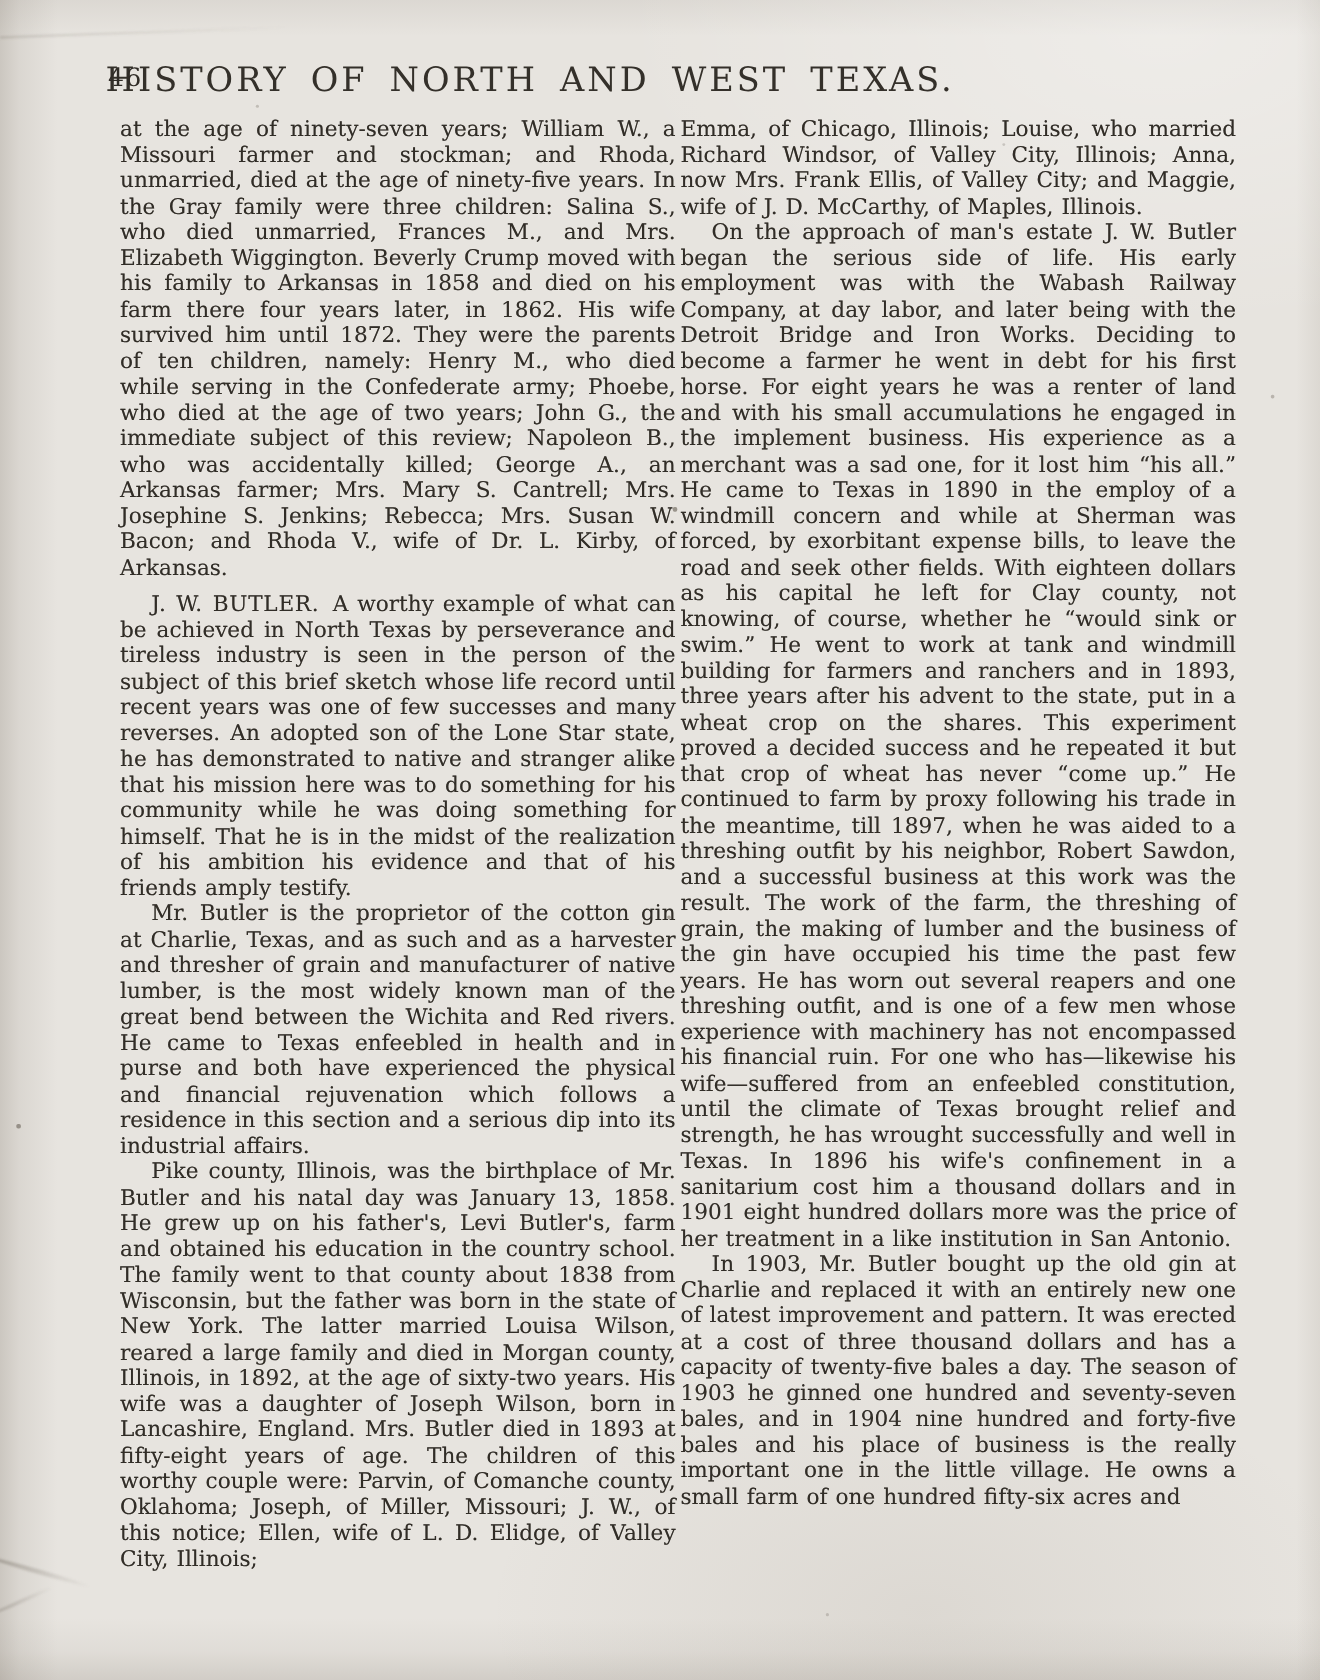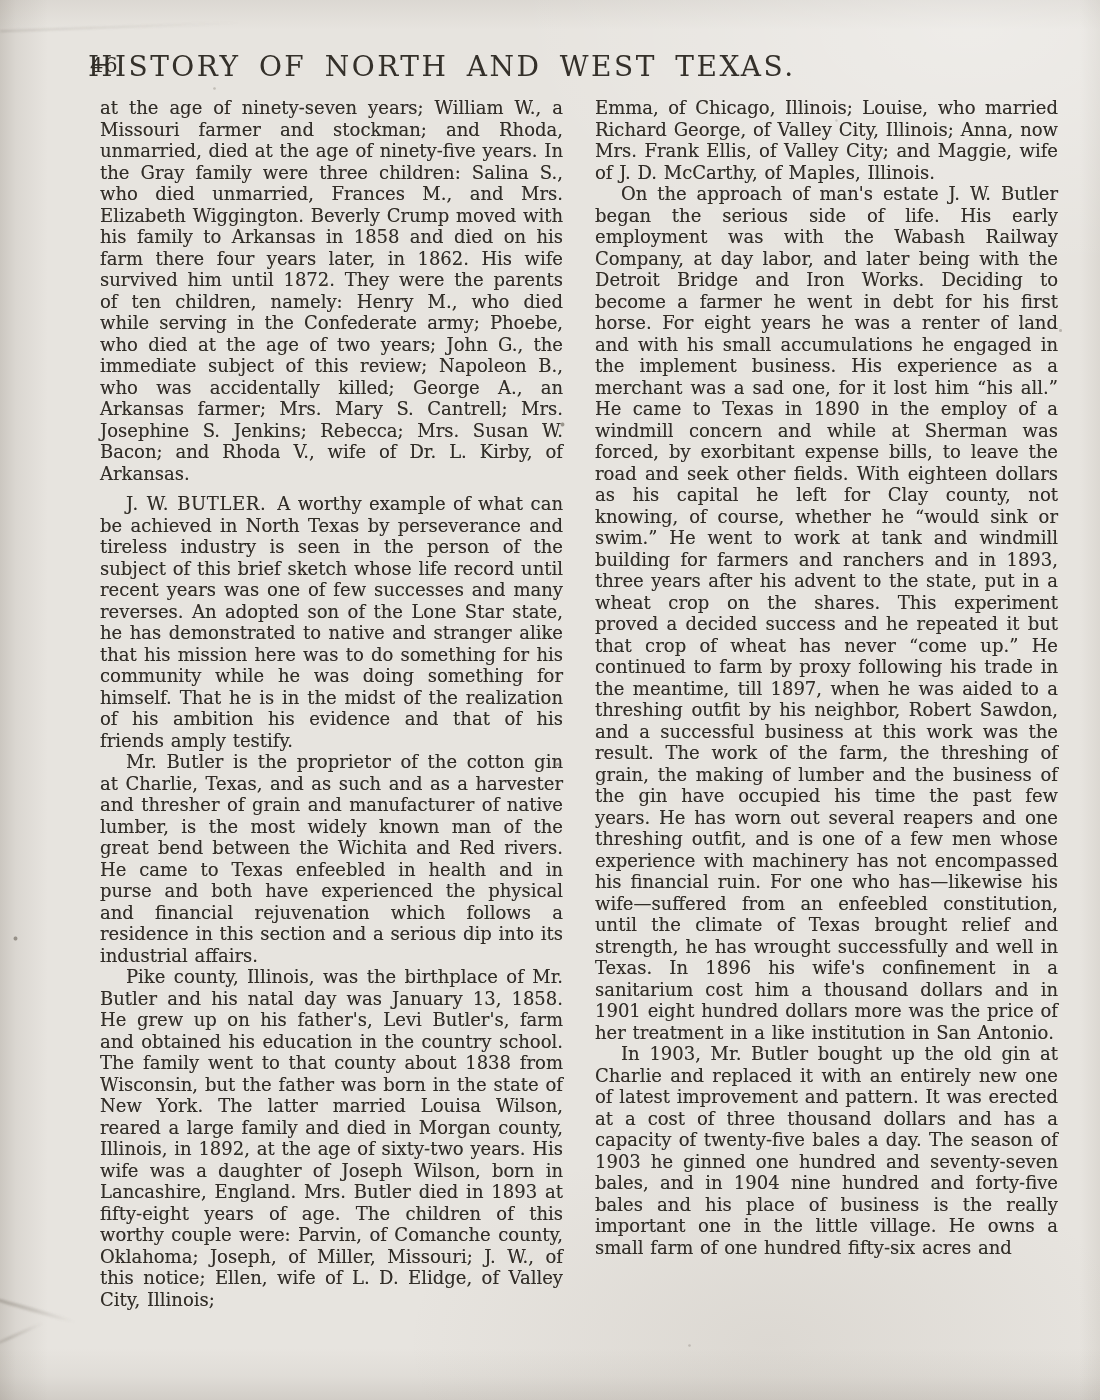--- a/index.html
+++ b/index.html
@@ -44,21 +44,21 @@
     letter-spacing: 2.5px;
     word-spacing: 7px;
     color: #34302a;
   }
   .columns {
     position: absolute;
     top: 97px;
     left: 100px;
     width: 942px;
     display: flex;
-    gap: 32px;
+    gap: 4px;
   }
   .col {
     width: 463px;
     flex: 0 0 463px;
   }
   .col p {
     margin: 0;
     font-size: 18px;
     line-height: 21.5px;
     text-align: justify;
@@ -136,20 +136,20 @@
     <section class="col">
       <p class="cont">at the age of ninety-seven years; William W., a Missouri farmer and stockman; and Rhoda, unmarried, died at the age of ninety-five years. In the Gray family were three children: Salina S., who died unmarried, Frances M., and Mrs. Elizabeth Wiggington. Beverly Crump moved with his family to Arkansas in 1858 and died on his farm there four years later, in 1862. His wife survived him until 1872. They were the parents of ten children, namely: Henry M., who died while serving in the Confederate army; Phoebe, who died at the age of two years; John G., the immediate subject of this review; Napoleon B., who was accidentally killed; George A., an Arkansas farmer; Mrs. Mary S. Cantrell; Mrs. Josephine S. Jenkins; Rebecca; Mrs. Susan W. Bacon; and Rhoda V., wife of Dr. L. Kirby, of Arkansas.</p>
       <p class="section-start">
         <span class="lead">J. W. BUTLER.</span><span>A worthy example of what can be achieved in North Texas by perseverance and tireless industry is seen in the person of the subject of this brief sketch whose life record until recent years was one of few successes and many reverses. An adopted son of the Lone Star state, he has demonstrated to native and stranger alike that his mission here was to do something for his community while he was doing something for himself. That he is in the midst of the realization of his ambition his evidence and that of his friends amply testify.</span>
       </p>
       <p>Mr. Butler is the proprietor of the cotton gin at Charlie, Texas, and as such and as a harvester and thresher of grain and manufacturer of native lumber, is the most widely known man of the great bend between the Wichita and Red rivers. He came to Texas enfeebled in health and in purse and both have experienced the physical and financial rejuvenation which follows a residence in this section and a serious dip into its industrial affairs.</p>
       <p>Pike county, Illinois, was the birthplace of Mr. Butler and his natal day was January 13, 1858. He grew up on his father's, Levi Butler's, farm and obtained his education in the country school. The family went to that county about 1838 from Wisconsin, but the father was born in the state of New York. The latter married Louisa Wilson, reared a large family and died in Morgan county, Illinois, in 1892, at the age of sixty-two years. His wife was a daughter of Joseph Wilson, born in Lancashire, England. Mrs. Butler died in 1893 at fifty-eight years of age. The children of this worthy couple were: Parvin, of Comanche county, Oklahoma; Joseph, of Miller, Missouri; J. W., of this notice; Ellen, wife of L. D. Elidge, of Valley City, Illinois;</p>
     </section>
 
     <section class="col">
-      <p class="cont">Emma, of Chicago, Illinois; Louise, who married Richard George, of Valley City, Illinois; Anna, now Mrs. Frank Ellis, of Valley City; and Maggie, wife of J. D. McCarthy, of Maples, Illinois.</p>
+      <p class="cont">Emma, of Chicago, Illinois; Louise, who married Richard Windsor, of Valley City, Illinois; Anna, now Mrs. Frank Ellis, of Valley City; and Maggie, wife of J. D. McCarthy, of Maples, Illinois.</p>
       <p>On the approach of man's estate J. W. Butler began the serious side of life. His early employment was with the Wabash Railway Company, at day labor, and later being with the Detroit Bridge and Iron Works. Deciding to become a farmer he went in debt for his first horse. For eight years he was a renter of land and with his small accumulations he engaged in the implement business. His experience as a merchant was a sad one, for it lost him “his all.” He came to Texas in 1890 in the employ of a windmill concern and while at Sherman was forced, by exorbitant expense bills, to leave the road and seek other fields. With eighteen dollars as his capital he left for Clay county, not knowing, of course, whether he “would sink or swim.” He went to work at tank and windmill building for farmers and ranchers and in 1893, three years after his advent to the state, put in a wheat crop on the shares. This experiment proved a decided success and he repeated it but that crop of wheat has never “come up.” He continued to farm by proxy following his trade in the meantime, till 1897, when he was aided to a threshing outfit by his neighbor, Robert Sawdon, and a successful business at this work was the result. The work of the farm, the threshing of grain, the making of lumber and the business of the gin have occupied his time the past few years. He has worn out several reapers and one threshing outfit, and is one of a few men whose experience with machinery has not encompassed his financial ruin. For one who has—likewise his wife—suffered from an enfeebled constitution, until the climate of Texas brought relief and strength, he has wrought successfully and well in Texas. In 1896 his wife's confinement in a sanitarium cost him a thousand dollars and in 1901 eight hundred dollars more was the price of her treatment in a like institution in San Antonio.</p>
       <p>In 1903, Mr. Butler bought up the old gin at Charlie and replaced it with an entirely new one of latest improvement and pattern. It was erected at a cost of three thousand dollars and has a capacity of twenty-five bales a day. The season of 1903 he ginned one hundred and seventy-seven bales, and in 1904 nine hundred and forty-five bales and his place of business is the really important one in the little village. He owns a small farm of one hundred fifty-six acres and</p>
     </section>
 
   </main>
 
 </div>
 
 </body></html>

